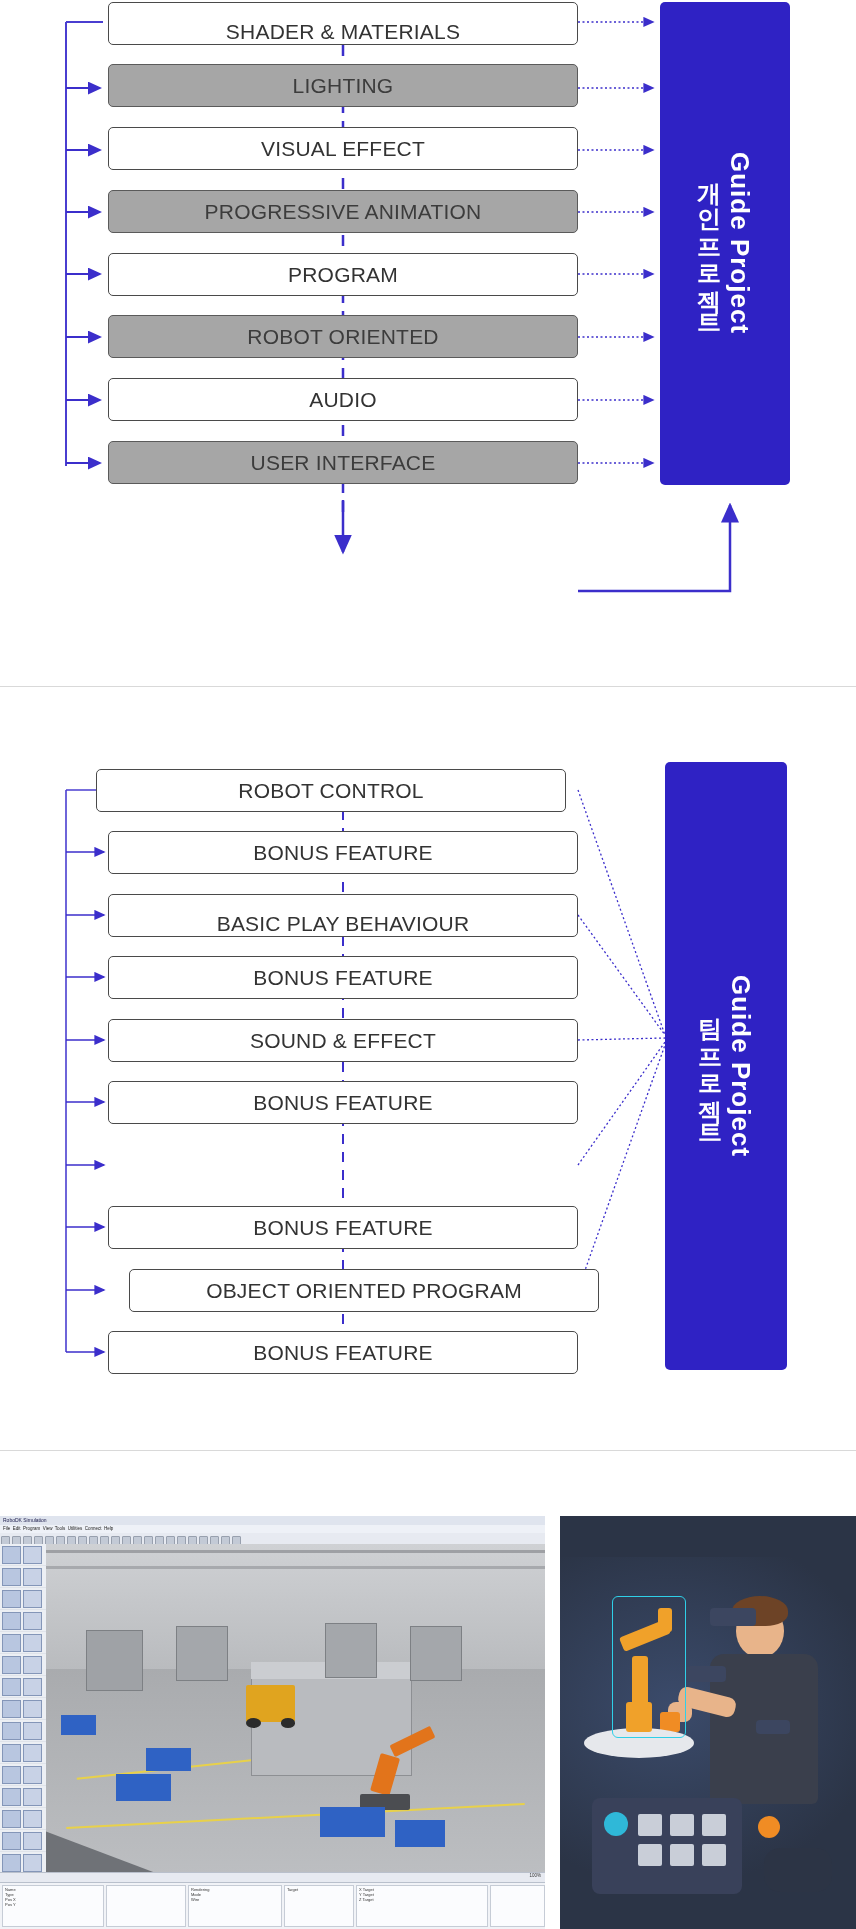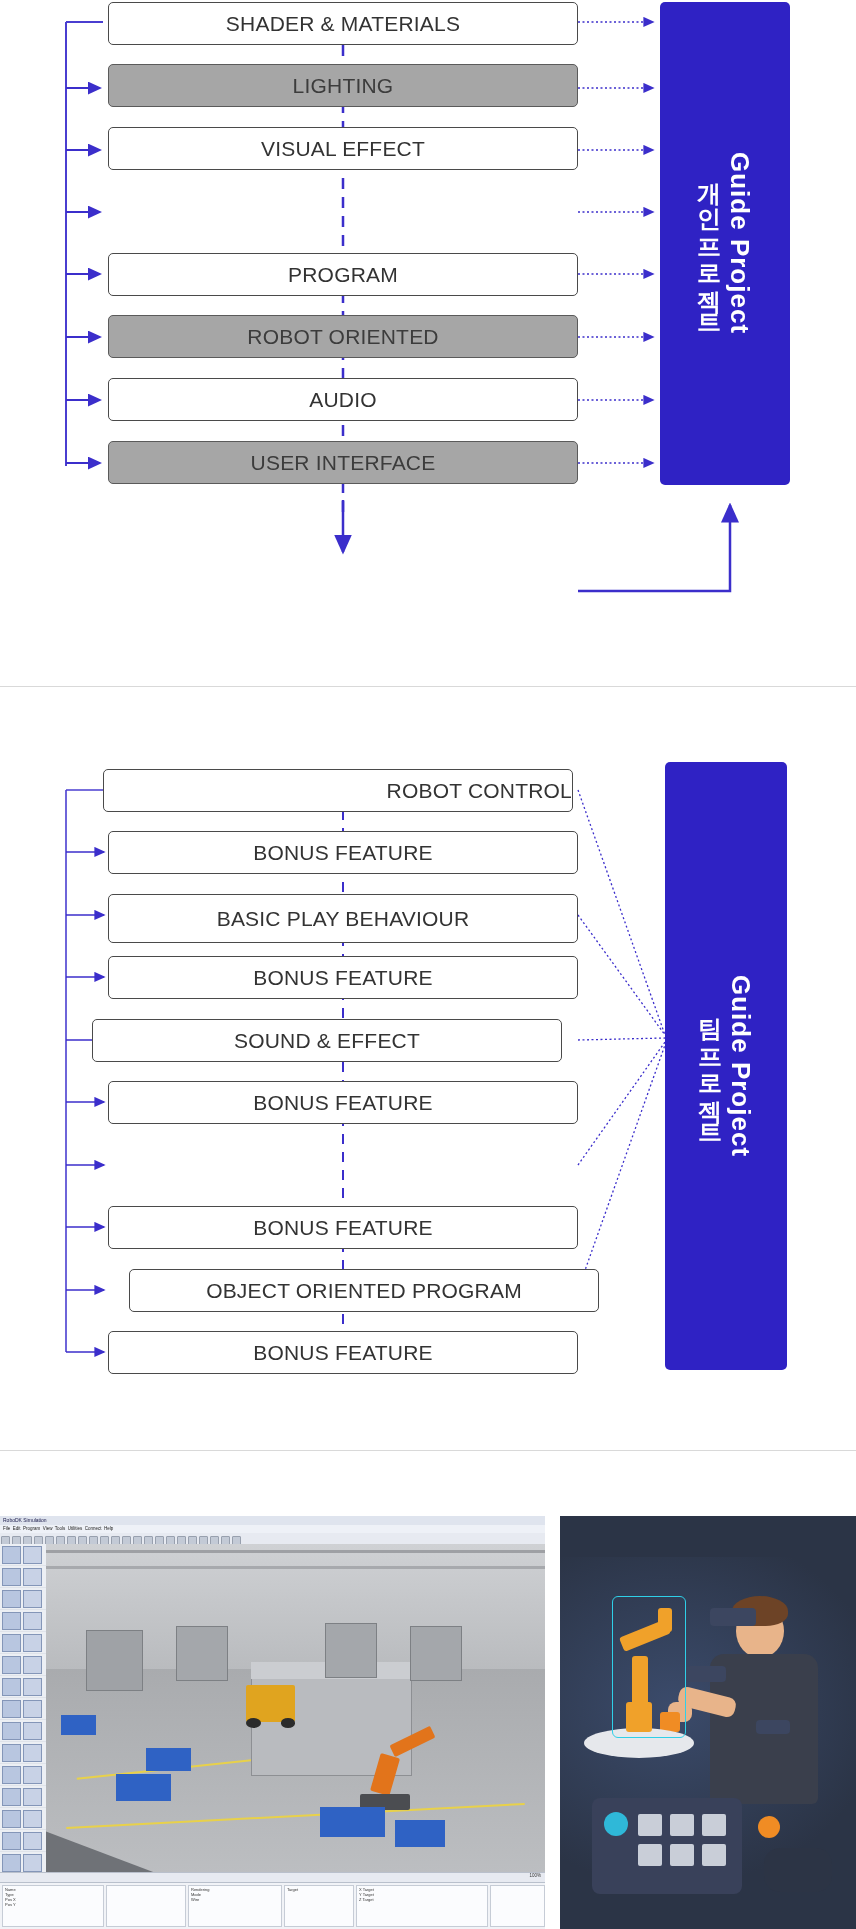--- a/index.html
+++ b/index.html
@@ -139,28 +139,31 @@
 
     <path d="M343,792 L343,1350" stroke="#3b2ecb" stroke-width="2" stroke-dasharray="10 8" fill="none"></path>
 
     <path d="M578,790 L665,1035" stroke="#3b2ecb" stroke-width="1.3" stroke-dasharray="2 2.5" fill="none"></path>
     <path d="M578,915 L665,1035" stroke="#3b2ecb" stroke-width="1.3" stroke-dasharray="2 2.5" fill="none"></path>
     <path d="M578,1040 L665,1038" stroke="#3b2ecb" stroke-width="1.3" stroke-dasharray="2 2.5" fill="none"></path>
     <path d="M578,1165 L665,1042" stroke="#3b2ecb" stroke-width="1.3" stroke-dasharray="2 2.5" fill="none"></path>
     <path d="M578,1290 L665,1045" stroke="#3b2ecb" stroke-width="1.3" stroke-dasharray="2 2.5" fill="none"></path>
   </svg>
 
-  <div class="node" style="left:108px;top:2px;width:470px;height:43px;">
+  <div class="node" style="left:108px;top:2px;width:470px;height:43px;align-items:flex-end;">
     <span>SHADER &amp; MATERIALS</span>
   </div>
   <div class="node" style="left:108px;top:127px;width:470px;height:43px;">
     <span>VISUAL EFFECT</span>
   </div>
   <div class="node gray" style="left:108px;top:64px;width:470px;height:43px;">
     <span>LIGHTING</span>
+  </div>
+  <div class="node gray" style="left:108px;top:190px;width:470px;height:43px;">
+    <span>PROGRESSIVE ANIMATION</span>
   </div>
   <div class="node" style="left:108px;top:253px;width:470px;height:43px;">
     <span>PROGRAM</span>
   </div>
   <div class="node gray" style="left:108px;top:315px;width:470px;height:43px;">
     <span>ROBOT ORIENTED</span>
   </div>
   <div class="node gray" style="left:108px;top:441px;width:470px;height:43px;">
     <span>USER INTERFACE</span>
   </div>
@@ -169,33 +172,33 @@
   </div>
 
 
   <div class="guide" style="left:660px;top:2px;width:130px;height:483px;">
     <span class="vtxt kr">개인 프로젝트</span>
     <span class="vtxt">Guide Project</span>
   </div>
 
   <div class="divider" style="top:686px;"></div>
 
-  <div class="node" style="left:103px;top:769px;width:470px;height:43px;justify-content:flex-end;">
+  <div class="node" style="left:96px;top:769px;width:470px;height:43px;">
     <span>ROBOT CONTROL</span>
   </div>
   <div class="node" style="left:108px;top:831px;width:470px;height:43px;">
     <span>BONUS FEATURE</span>
   </div>
-  <div class="node" style="left:108px;top:894px;width:470px;height:49px;">
+  <div class="node" style="left:108px;top:894px;width:470px;height:43px;align-items:flex-end;">
     <span>BASIC PLAY BEHAVIOUR</span>
   </div>
   <div class="node" style="left:108px;top:956px;width:470px;height:43px;">
     <span>BONUS FEATURE</span>
   </div>
-  <div class="node" style="left:92px;top:1019px;width:470px;height:43px;">
+  <div class="node" style="left:108px;top:1019px;width:470px;height:43px;">
     <span>SOUND &amp; EFFECT</span>
   </div>
   <div class="node" style="left:108px;top:1081px;width:470px;height:43px;">
     <span>BONUS FEATURE</span>
   </div>
   <div class="node" style="left:108px;top:1206px;width:470px;height:43px;">
     <span>BONUS FEATURE</span>
   </div>
   <div class="node" style="left:108px;top:1269px;width:470px;height:43px;margin-left:21px;">
     <span>OBJECT ORIENTED PROGRAM</span>

